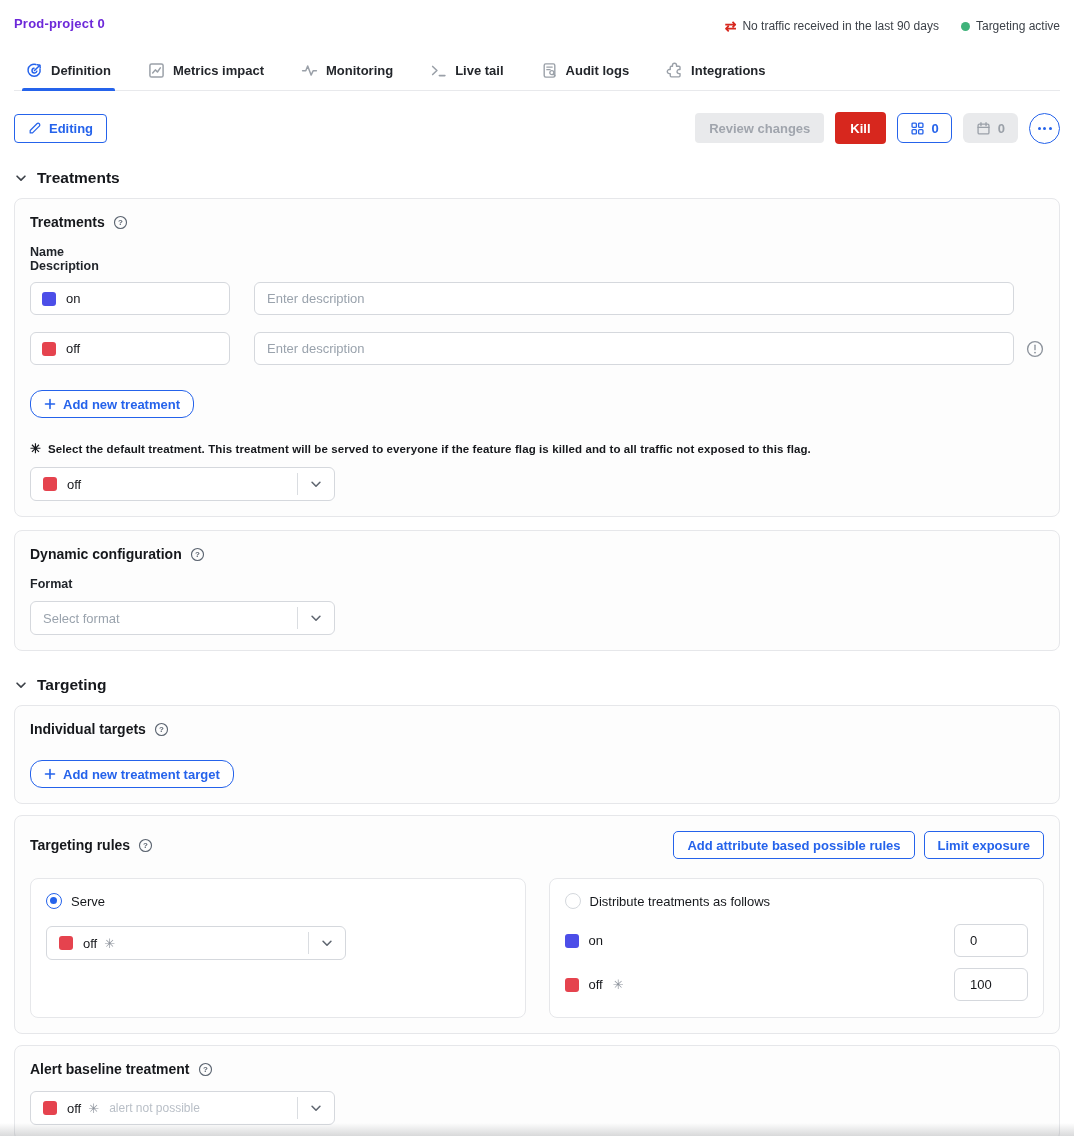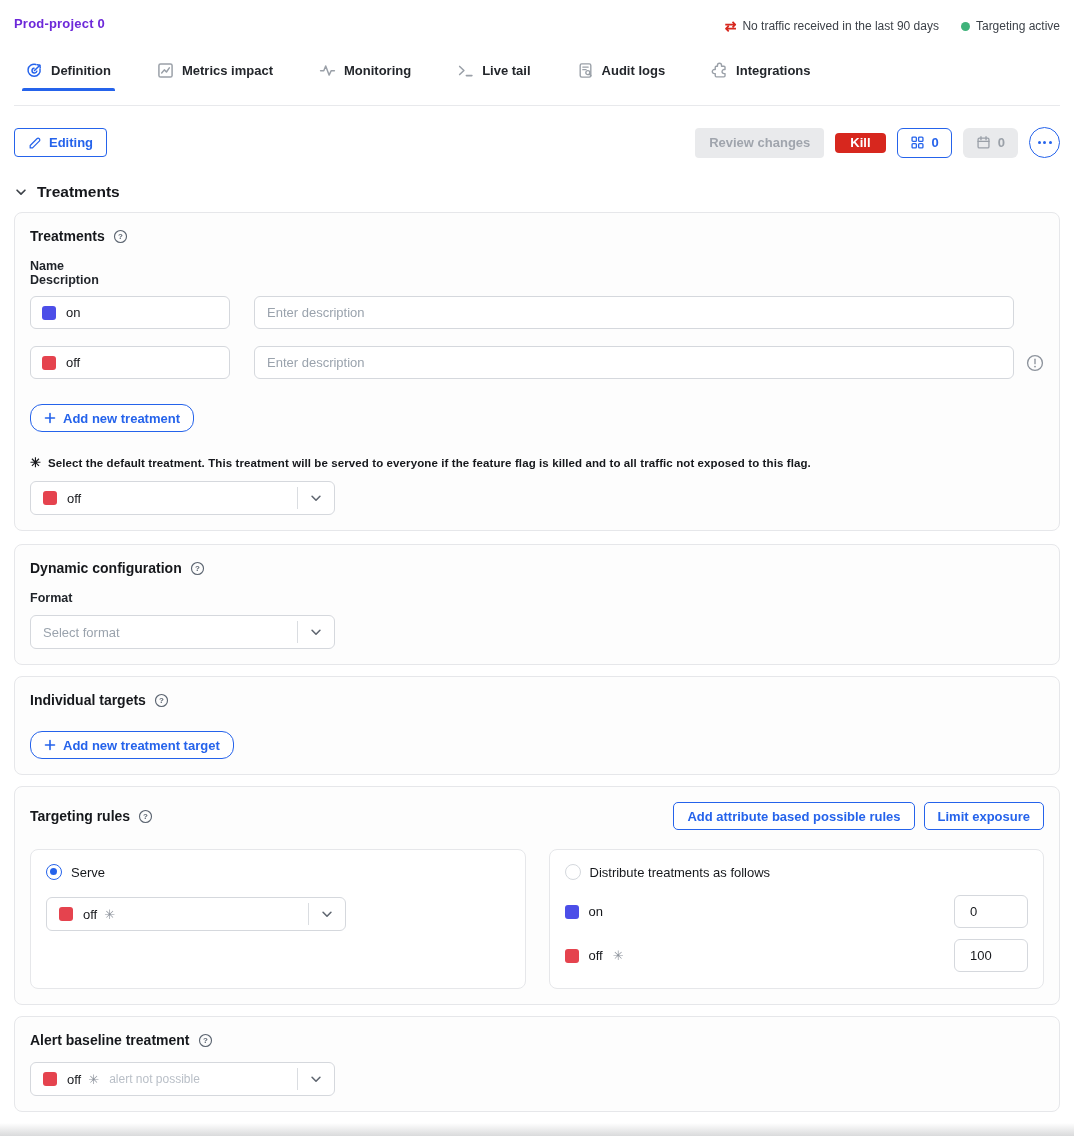--- a/index.html
+++ b/index.html
@@ -9,38 +9,38 @@
 
   
   .hdr { display:flex; justify-content:space-between; align-items:flex-start; }
   .title { font-size:13px; font-weight:700; letter-spacing:.2px; color:#6d28d9; padding-top:2px;}
   .hdr-status { display:flex; align-items:center; gap:22px; padding-top:5px; }
   .status-item { display:flex; align-items:center; gap:6px; font-size:12px; color:#3d4249; }
   .traffic-icon { color:#d7271e; font-size:14px; line-height:1; font-weight:700; }
   .green-dot { width:9px; height:9px; border-radius:50%; background:#3fb27a; display:inline-block; }
 
   
-  .tabs { display:flex; gap:42px; margin-top:21px; border-bottom:1px solid #e8e9ec; padding:0 0 15px 10px; }
+  .tabs { display:flex; gap:33px; margin-top:21px; border-bottom:1px solid #e8e9ec; padding:0 0 0 10px; }
   .tab { display:flex; align-items:center; gap:8px; padding:8px 2px 11px; cursor:pointer;
          font-size:13px; font-weight:700; color:#23262b; position:relative; }
   .tab .ticon { color:#9aa0a8; display:flex; }
   .tab.active .ticon { color:#2563eb; }
   .tab.active::after { content:""; position:absolute; left:-2px; right:-2px; bottom:-1px; height:3px;
          background:#2563eb; border-radius:2px 2px 0 0; }
 
   
   .actions { display:flex; justify-content:space-between; align-items:center; margin-top:21px; }
   .btn { display:inline-flex; align-items:center; justify-content:center; gap:7px; border-radius:4px;
          font-size:13px; font-weight:700; cursor:pointer; border:1px solid transparent; background:none; 
          font-family:"Liberation Sans", sans-serif;}
   .btn-outline { border-color:#2563eb; color:#2563eb; background:#fff; }
   .editing { height:29px; padding:8px 13px; }
   .right-group { display:flex; align-items:center; gap:11px; }
   .btn-disabled { background:#e9eaec; color:#a0a5ad; height:30px; padding:0 13px; cursor:default; }
-  .btn-kill { background:#d7271e; color:#fff; height:20px; padding:0 14px; }
+  .btn-kill { background:#d7271e; color:#fff; height:32px; padding:0 14px; }
   .btn-count { height:30px; padding:0 12px; border-radius:6px; }
   .btn-count-disabled { background:#e9eaec; color:#9aa0a8; border-radius:6px; height:30px; padding:0 12px; }
   .btn-ellipsis { width:31px; height:31px; border-radius:50%; border:1px solid #2563eb; color:#2563eb;
          display:flex; align-items:center; justify-content:center; gap:2.5px; cursor:pointer; background:#fff;}
   .btn-ellipsis i { width:3px; height:3px; border-radius:50%; background:#2563eb; }
 
   
   .section-head { display:flex; align-items:center; gap:9px; margin-top:25px; cursor:pointer; }
   .section-head .chev { color:#3d4249; display:flex; }
   .section-title { font-size:15.5px; font-weight:700; color:#16181c; }
@@ -322,20 +322,28 @@
       <span class="spacer"></span>
         <span class="divider"></span>
       <span class="chev-box">
         <svg width="14" height="14" viewBox="0 0 16 16" fill="none" stroke="currentColor" stroke-width="1.8" stroke-linecap="round" stroke-linejoin="round">
             <path d="M3.5 6l4.5 4.5L12.5 6"></path>
           </svg>
       </span>
     </div>
   </div>
 
+  <div class="section-head">
+    <span class="chev">
+      <svg width="14" height="14" viewBox="0 0 16 16" fill="none" stroke="currentColor" stroke-width="1.9" stroke-linecap="round" stroke-linejoin="round">
+          <path d="M3.5 6l4.5 4.5L12.5 6"></path>
+        </svg>
+    </span>
+    <span class="section-title">Targeting</span>
+  </div>
 
   <div class="card">
     <div class="card-title-row">
       <span class="card-title">Individual targets</span>
       <span class="help">
         <svg width="15" height="15" viewBox="0 0 16 16">
             <circle cx="8" cy="8" r="6.4" fill="none" stroke="currentColor" stroke-width="1.2"></circle>
             <text x="8" y="11" font-size="8.5" font-weight="bold" text-anchor="middle" fill="currentColor" font-family="Liberation Sans, sans-serif">?</text>
           </svg>
       </span>

